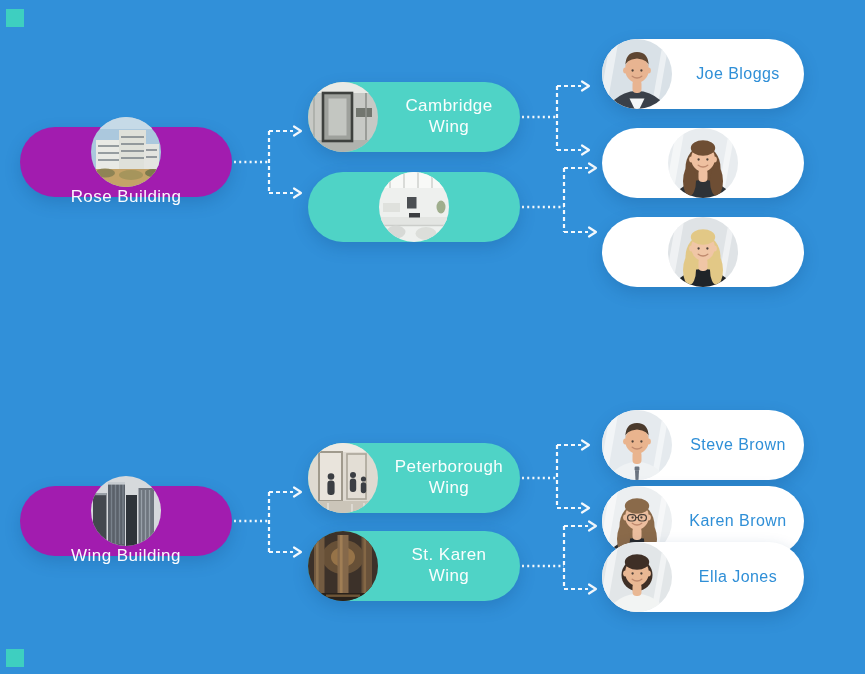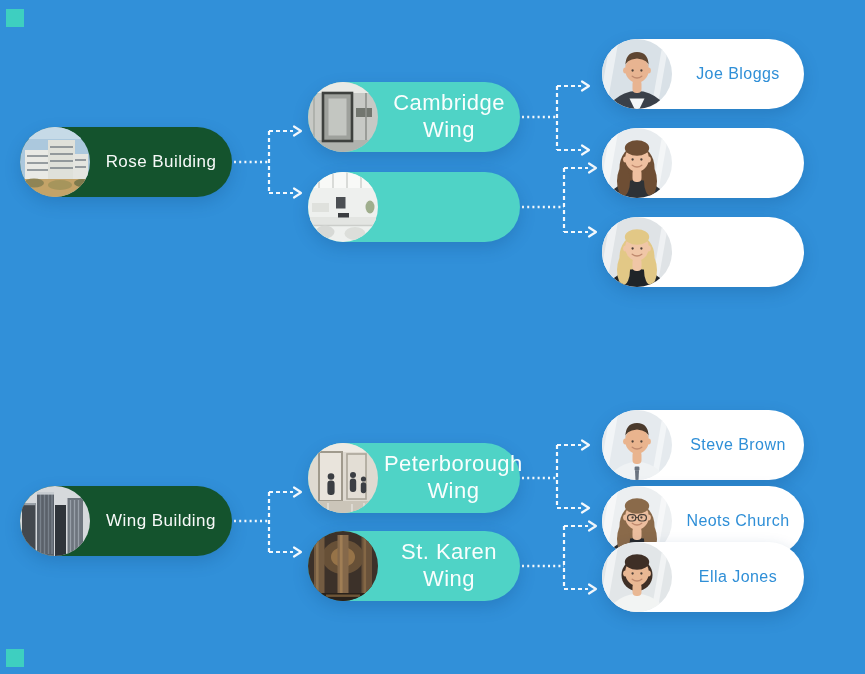--- a/index.html
+++ b/index.html
@@ -6,34 +6,35 @@
   html,body{margin:0;padding:0;background:#3190D9;}
   .stage{
     position:relative;width:865px;height:674px;overflow:hidden;
     background:#3190D9;
     font-family:"Liberation Sans",sans-serif;
   }
   .pill{
     position:absolute;height:70px;border-radius:35px;
     display:flex;align-items:center;
     box-shadow:0 6px 16px rgba(13,62,118,.22);
+    justify-content:center;
   }
   .pill .photo{
     width:70px;height:70px;flex:0 0 70px;border-radius:50%;
     overflow:hidden;display:block;
   }
   .pill .photo svg{display:block;}
   .pill .label{
     flex:1;text-align:center;letter-spacing:.45px;font-weight:500;padding:0 6px;
   }
-  .building{background:#14532d;}
+  .building{background:#a21caf;flex-direction:column;}
   .wing{background:#4FD3C6;}
   .person{background:#FFFFFF;}
   .building .label{color:rgba(255,255,255,.97);font-size:17px;}
-  .wing .label{color:rgba(255,255,255,.97);font-size:22px;line-height:1.22;}
+  .wing .label{color:rgba(255,255,255,.97);font-size:17px;line-height:1.22;}
   .person .label{color:#2F8FD7;font-size:16px;}
   .ln{display:block;}
   .ln:empty{display:none;}
   .connectors{position:absolute;left:0;top:0;pointer-events:none;}
   .connectors line,.connectors polyline{stroke:#FFFFFF;fill:none;opacity:.95;}
   .dots{stroke-width:2.6;stroke-dasharray:2 3.2;}
   .dash{stroke-width:2.2;stroke-dasharray:4 3;}
   .chev{stroke-width:2.2;stroke-linecap:round;stroke-linejoin:round;}
   .corner{position:absolute;width:18px;height:18px;background:#3ECFC0;}
 </style>
@@ -350,21 +351,21 @@
           <circle cx="30.6" cy="31.5" r="1.15" fill="#4E4138"></circle>
           <circle cx="39.4" cy="31.5" r="1.15" fill="#4E4138"></circle>
           <path d="M30.2,37.2 Q35,40.8 39.8,37.2" stroke="#C08A6E" stroke-width="1.3" fill="none" stroke-linecap="round"></path>
           <g stroke="#4A4038" stroke-width="1.2" fill="none">
             <rect x="25.6" y="28.6" width="8.2" height="6.4" rx="3"></rect>
             <rect x="36.2" y="28.6" width="8.2" height="6.4" rx="3"></rect>
             <line x1="33.8" y1="31.5" x2="36.2" y2="31.5"></line>
           </g>
         </svg>
       </span>
-    <span class="label">Neots Church</span>
+    <span class="label">Karen Brown</span>
   </div>
   <div class="pill person" style="left:602px;top:542px;width:202px">
     <span class="photo">
         <svg xmlns="http://www.w3.org/2000/svg" viewBox="0 0 70 70" width="100%" height="100%" role="img" aria-label="portrait-ella-jones">
           <rect width="70" height="70" fill="#E2E6E8"></rect>
           <g fill="#FFFFFF" opacity=".5" transform="rotate(10 35 35)">
             <rect x="3" y="-8" width="8" height="86"></rect>
             <rect x="55" y="-8" width="6" height="86"></rect>
           </g>
           <ellipse cx="35" cy="33" rx="15.5" ry="16" fill="#3E2F26"></ellipse>

